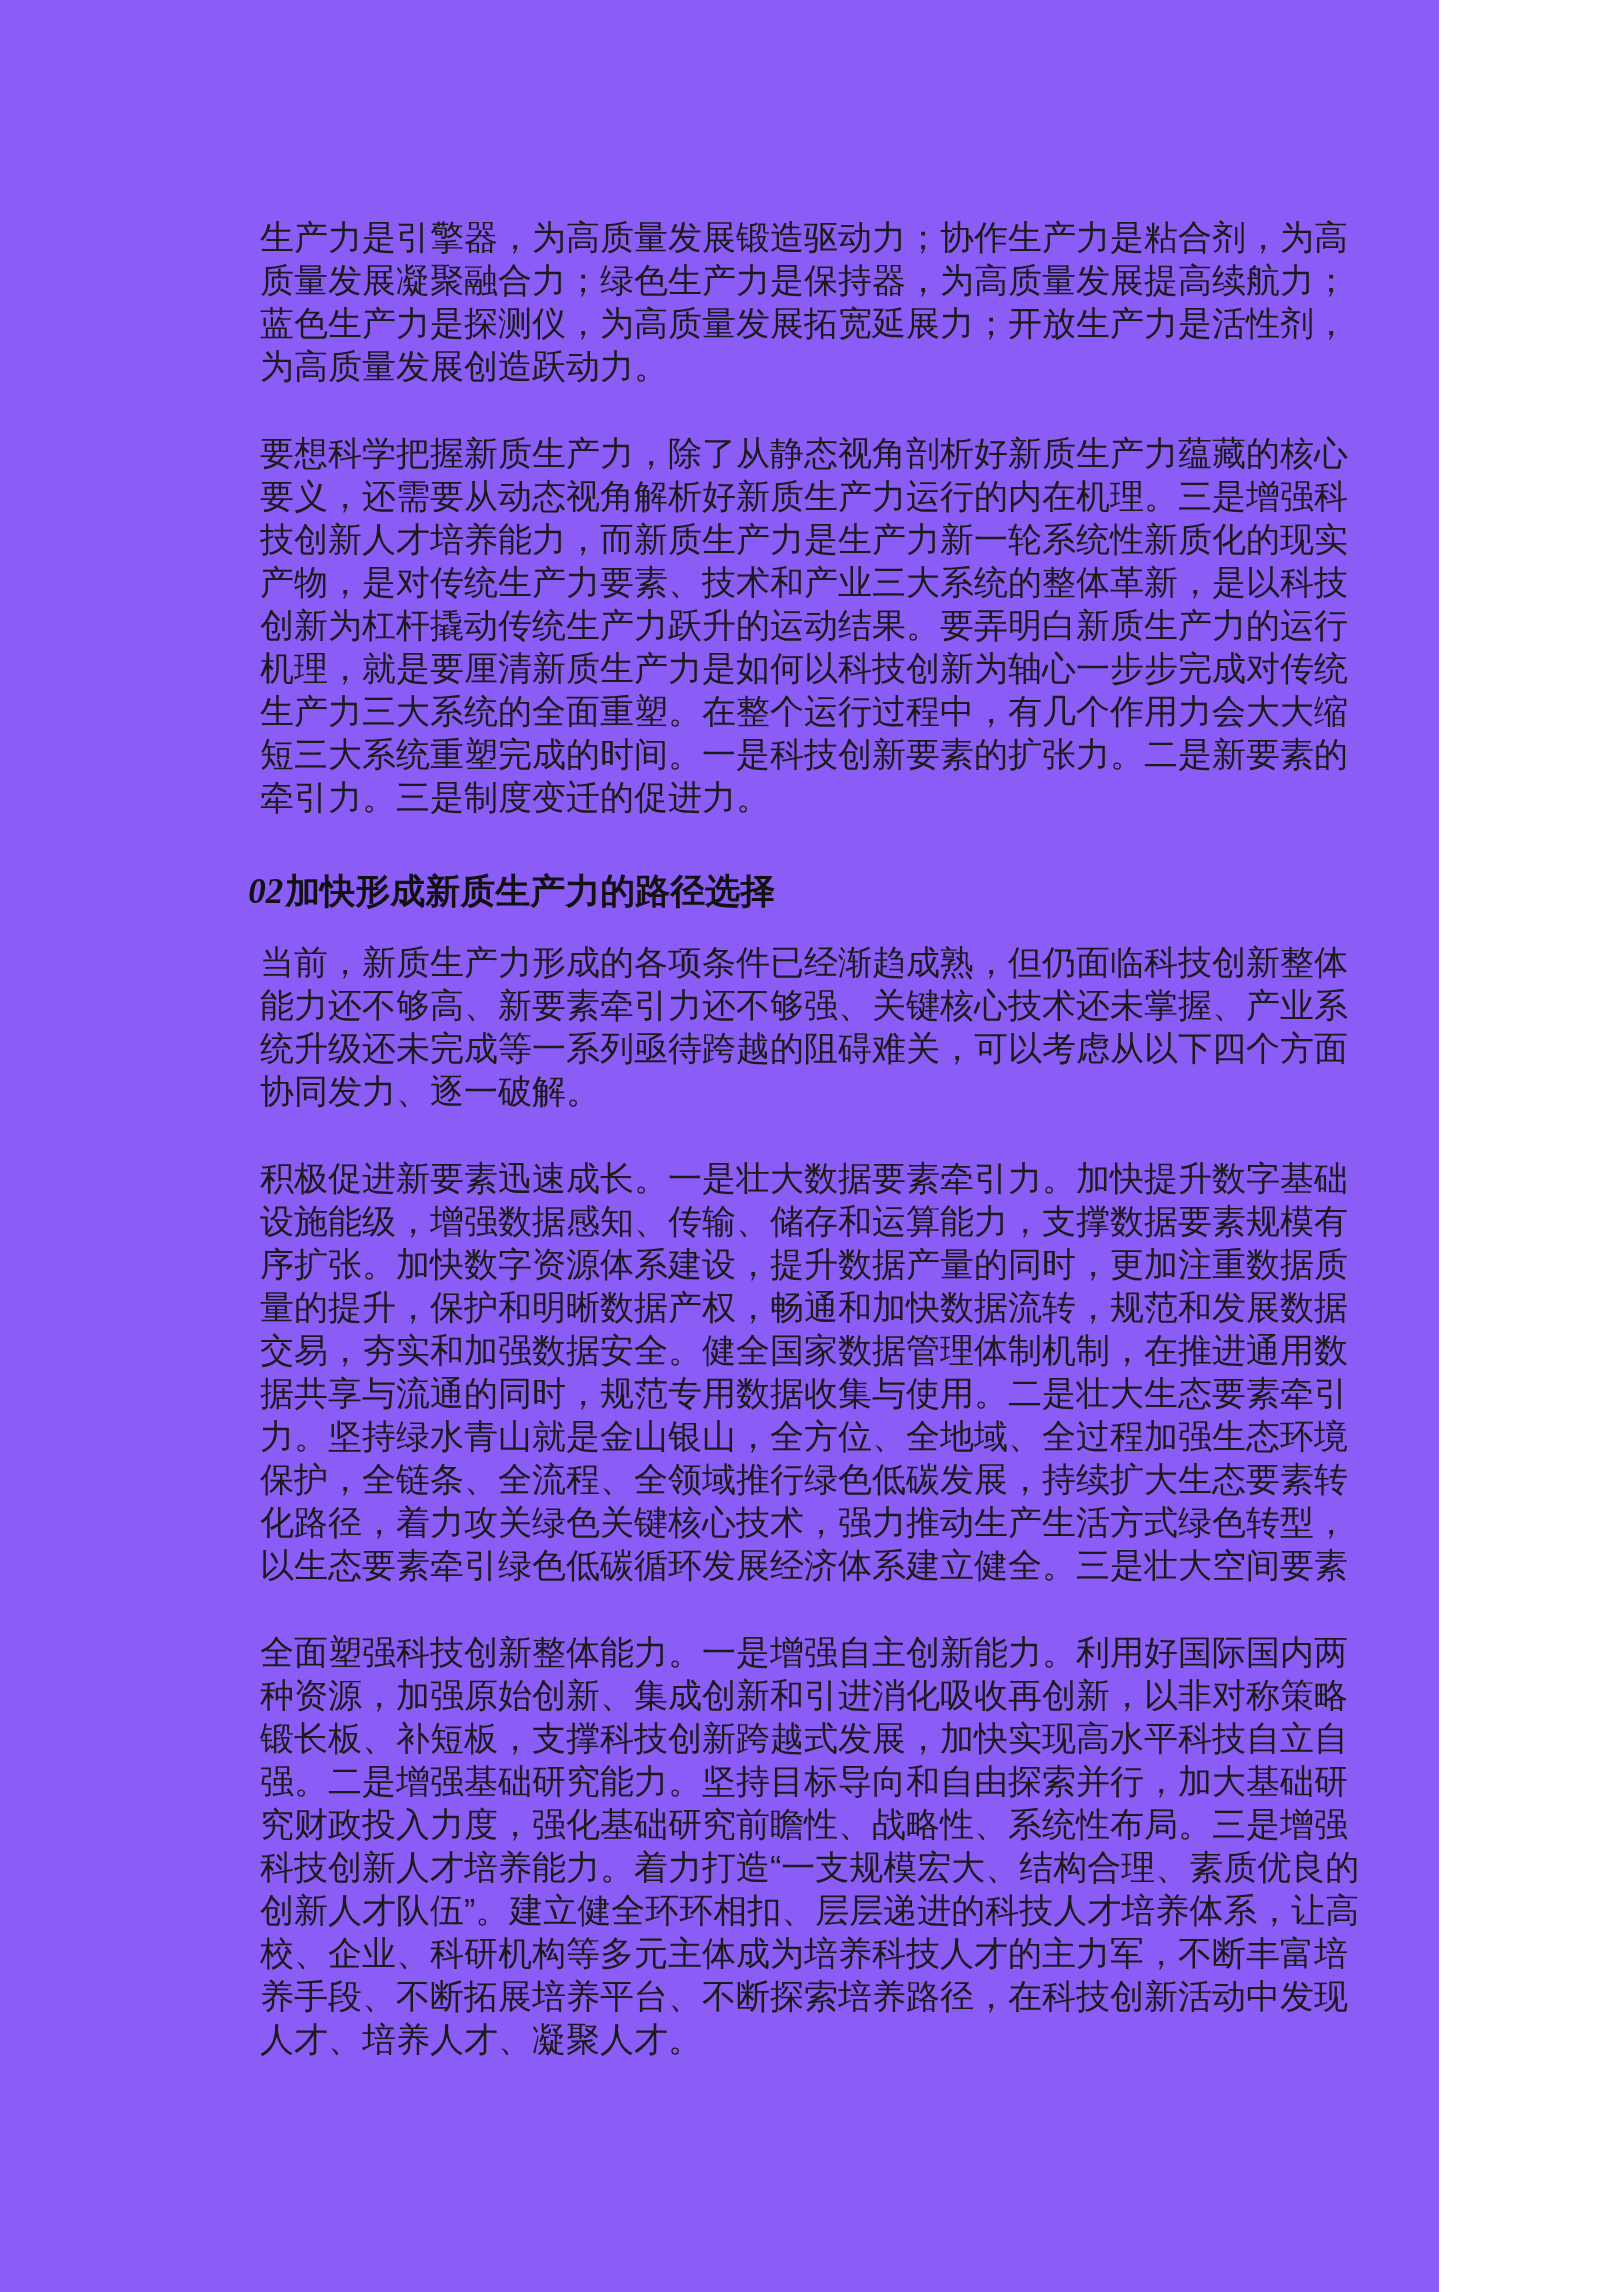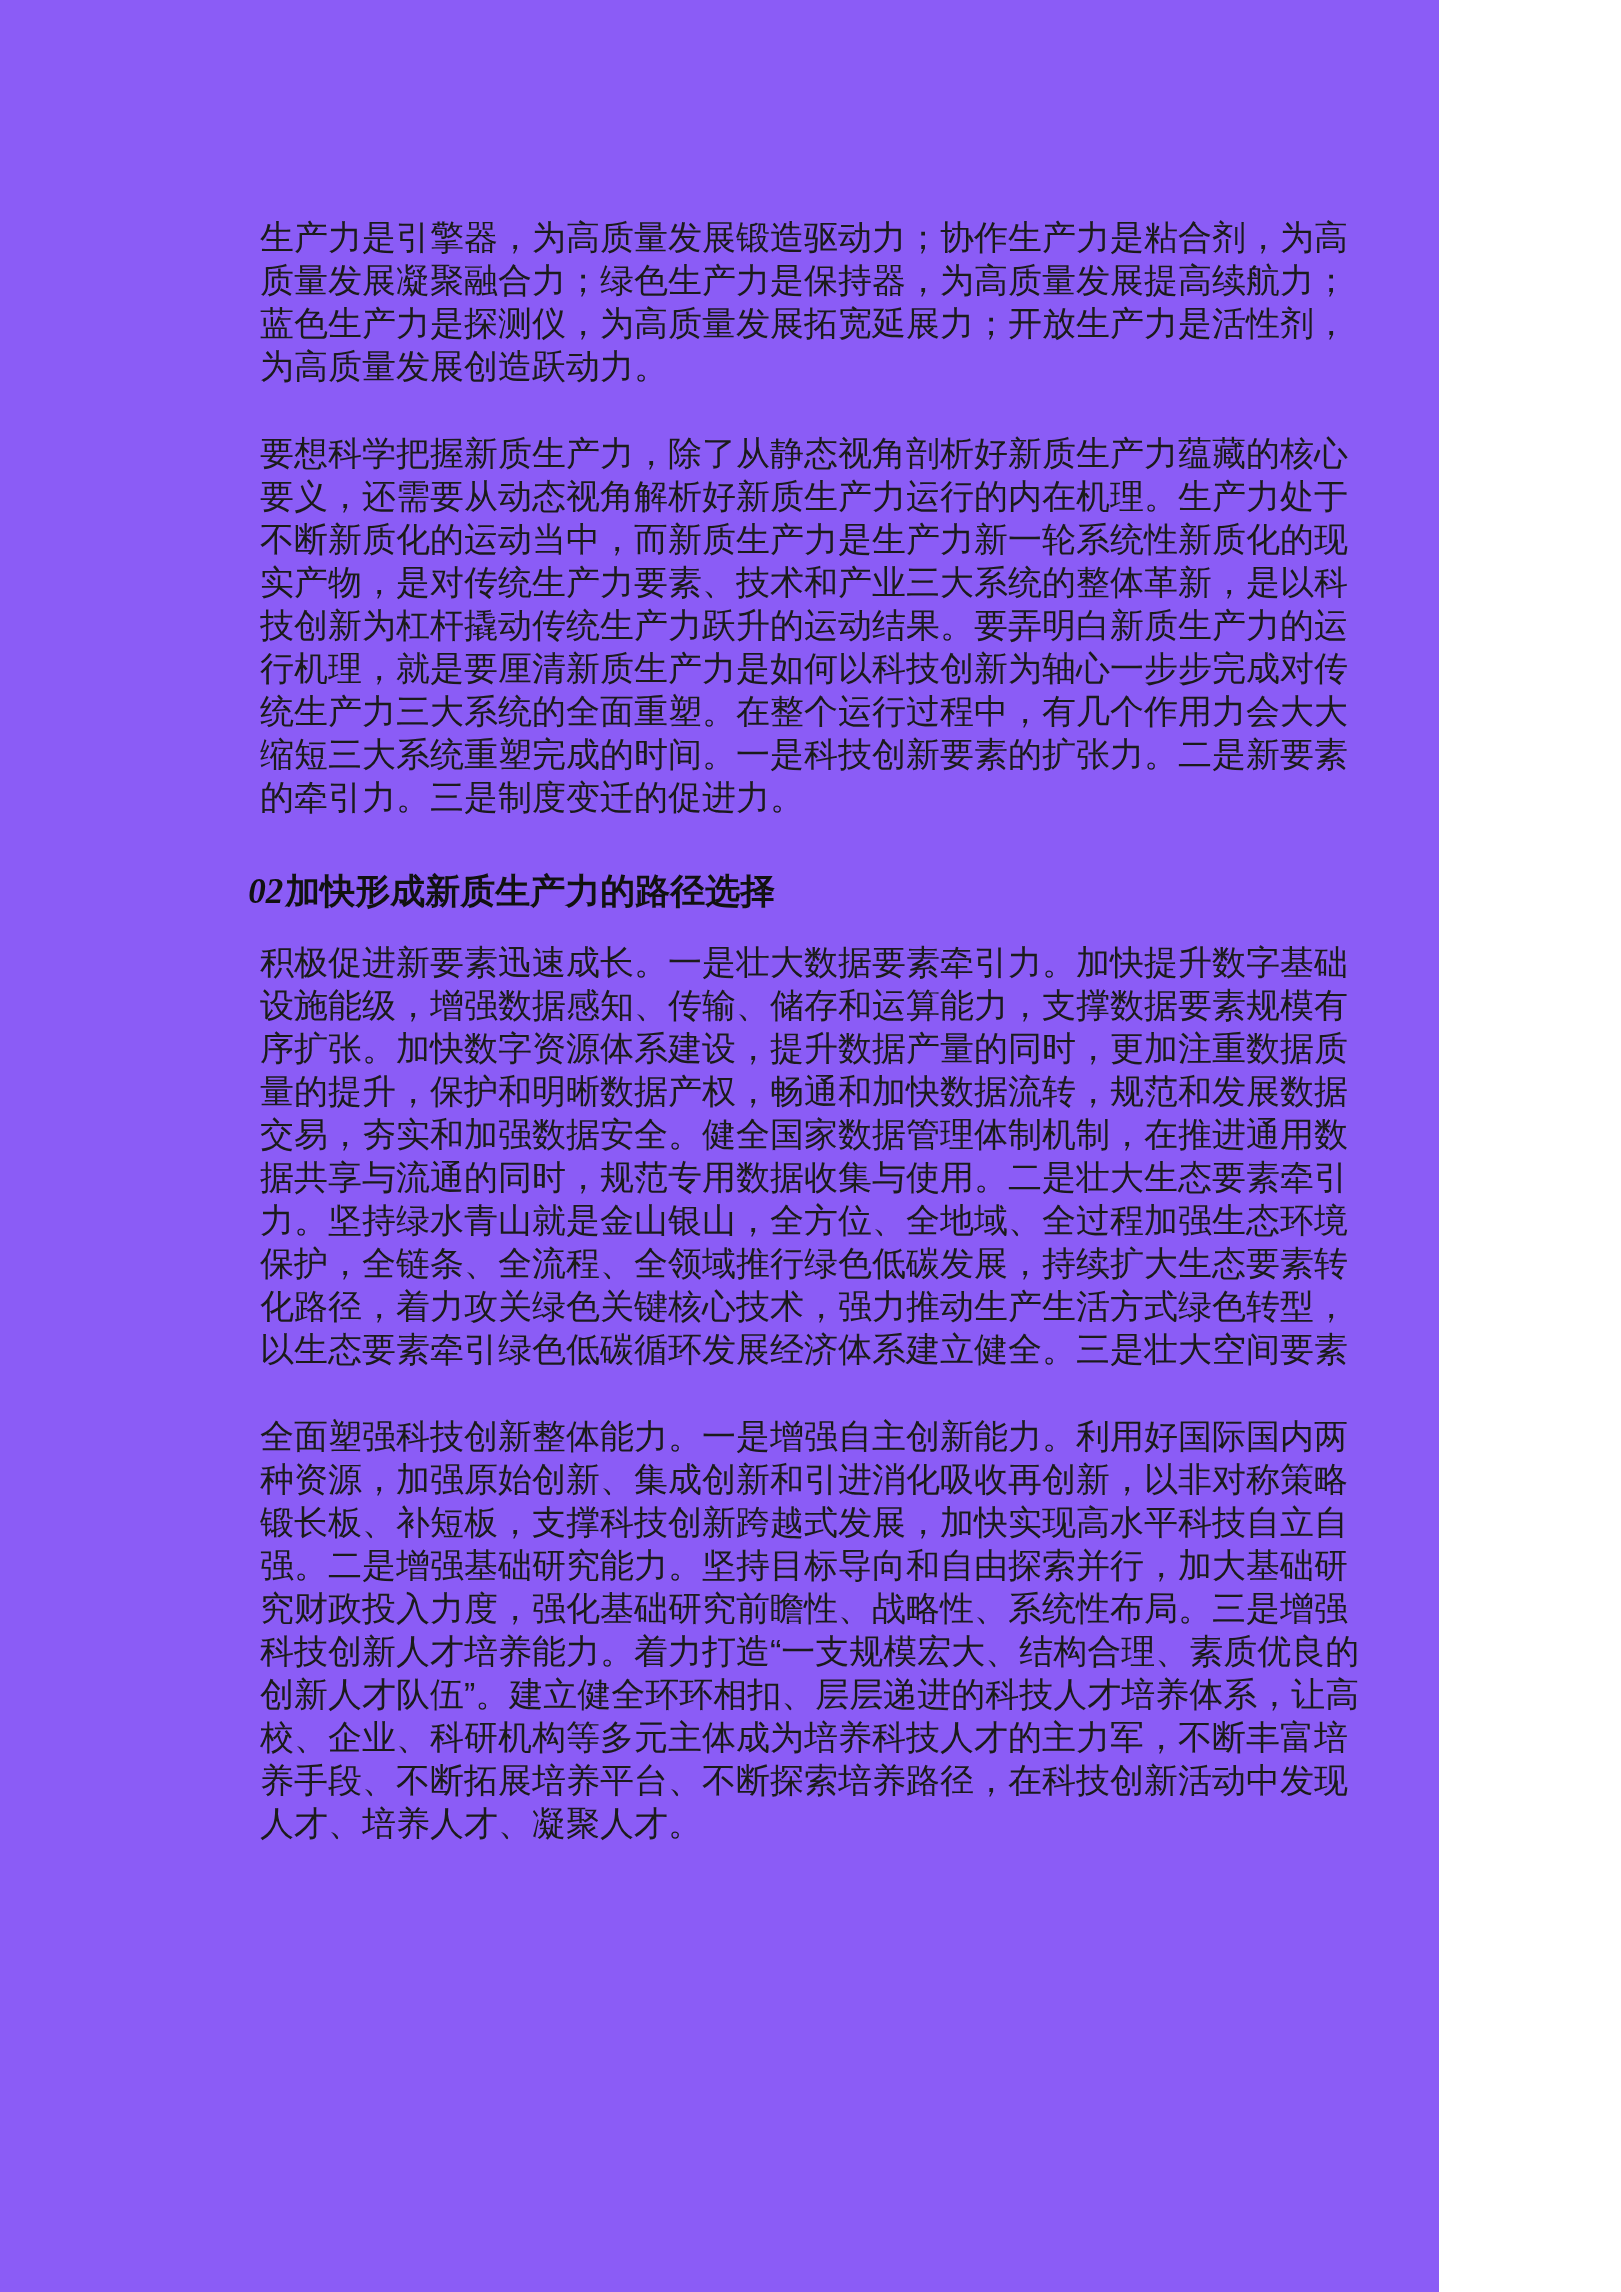--- a/index.html
+++ b/index.html
@@ -49,24 +49,25 @@
   }
 </style>
 </head>
 <body>
 
 <div class="page">
   <div class="content">
 
     <p class="body-para">生产力是引擎器，为高质量发展锻造驱动力；协作生产力是粘合剂，为高质量发展凝聚融合力；绿色生产力是保持器，为高质量发展提高续航力；蓝色生产力是探测仪，为高质量发展拓宽延展力；开放生产力是活性剂，为高质量发展创造跃动力。</p>
 
-    <p class="body-para">要想科学把握新质生产力，除了从静态视角剖析好新质生产力蕴藏的核心要义，还需要从动态视角解析好新质生产力运行的内在机理。生产力处于不断新质化的运动当中，而新质生产力是生产力新一轮系统性新质化的现实产物，是对传统生产力要素、技术和产业三大系统的整体革新，是以科技创新为杠杆撬动传统生产力跃升的运动结果。要弄明白新质生产力的运行机理，就是要厘清新质生产力是如何以科技创新为轴心一步步完成对传统生产力三大系统的全面重塑。在整个运行过程中，有几个作用力会大大缩短三大系统重塑完成的时间。一是科技创新要素的扩张力。二是新要素的牵引力。三是制度变迁的促进力。</p>
+    <p class="body-para">要想科学把握新质生产力，除了从静态视角剖析好新质生产力蕴藏的核心要义，还需要从动态视角解析好新质生产力运行的内在机理。三是增强科技创新人才培养能力，而新质生产力是生产力新一轮系统性新质化的现实产物，是对传统生产力要素、技术和产业三大系统的整体革新，是以科技创新为杠杆撬动传统生产力跃升的运动结果。要弄明白新质生产力的运行机理，就是要厘清新质生产力是如何以科技创新为轴心一步步完成对传统生产力三大系统的全面重塑。在整个运行过程中，有几个作用力会大大缩短三大系统重塑完成的时间。一是科技创新要素的扩张力。二是新要素的牵引力。三是制度变迁的促进力。</p>
 
     <h2 class="section-heading"><span class="heading-number">02</span><span class="heading-text">加快形成新质生产力的路径选择</span></h2>
 
+    <p class="body-para">当前，新质生产力形成的各项条件已经渐趋成熟，但仍面临科技创新整体能力还不够高、新要素牵引力还不够强、关键核心技术还未掌握、产业系统升级还未完成等一系列亟待跨越的阻碍难关，可以考虑从以下四个方面协同发力、逐一破解。</p>
 
     <p class="body-para">积极促进新要素迅速成长。一是壮大数据要素牵引力。加快提升数字基础设施能级，增强数据感知、传输、储存和运算能力，支撑数据要素规模有序扩张。加快数字资源体系建设，提升数据产量的同时，更加注重数据质量的提升，保护和明晰数据产权，畅通和加快数据流转，规范和发展数据交易，夯实和加强数据安全。健全国家数据管理体制机制，在推进通用数据共享与流通的同时，规范专用数据收集与使用。二是壮大生态要素牵引力。坚持绿水青山就是金山银山，全方位、全地域、全过程加强生态环境保护，全链条、全流程、全领域推行绿色低碳发展，持续扩大生态要素转化路径，着力攻关绿色关键核心技术，强力推动生产生活方式绿色转型，以生态要素牵引绿色低碳循环发展经济体系建立健全。三是壮大空间要素</p>
 
     <p class="body-para">全面塑强科技创新整体能力。一是增强自主创新能力。利用好国际国内两种资源，加强原始创新、集成创新和引进消化吸收再创新，以非对称策略锻长板、补短板，支撑科技创新跨越式发展，加快实现高水平科技自立自强。二是增强基础研究能力。坚持目标导向和自由探索并行，加大基础研究财政投入力度，强化基础研究前瞻性、战略性、系统性布局。三是增强科技创新人才培养能力。着力打造“一支规模宏大、结构合理、素质优良的创新人才队伍”。建立健全环环相扣、层层递进的科技人才培养体系，让高校、企业、科研机构等多元主体成为培养科技人才的主力军，不断丰富培养手段、不断拓展培养平台、不断探索培养路径，在科技创新活动中发现人才、培养人才、凝聚人才。</p>
 
   </div>
 </div>
 
 
 </body></html>

